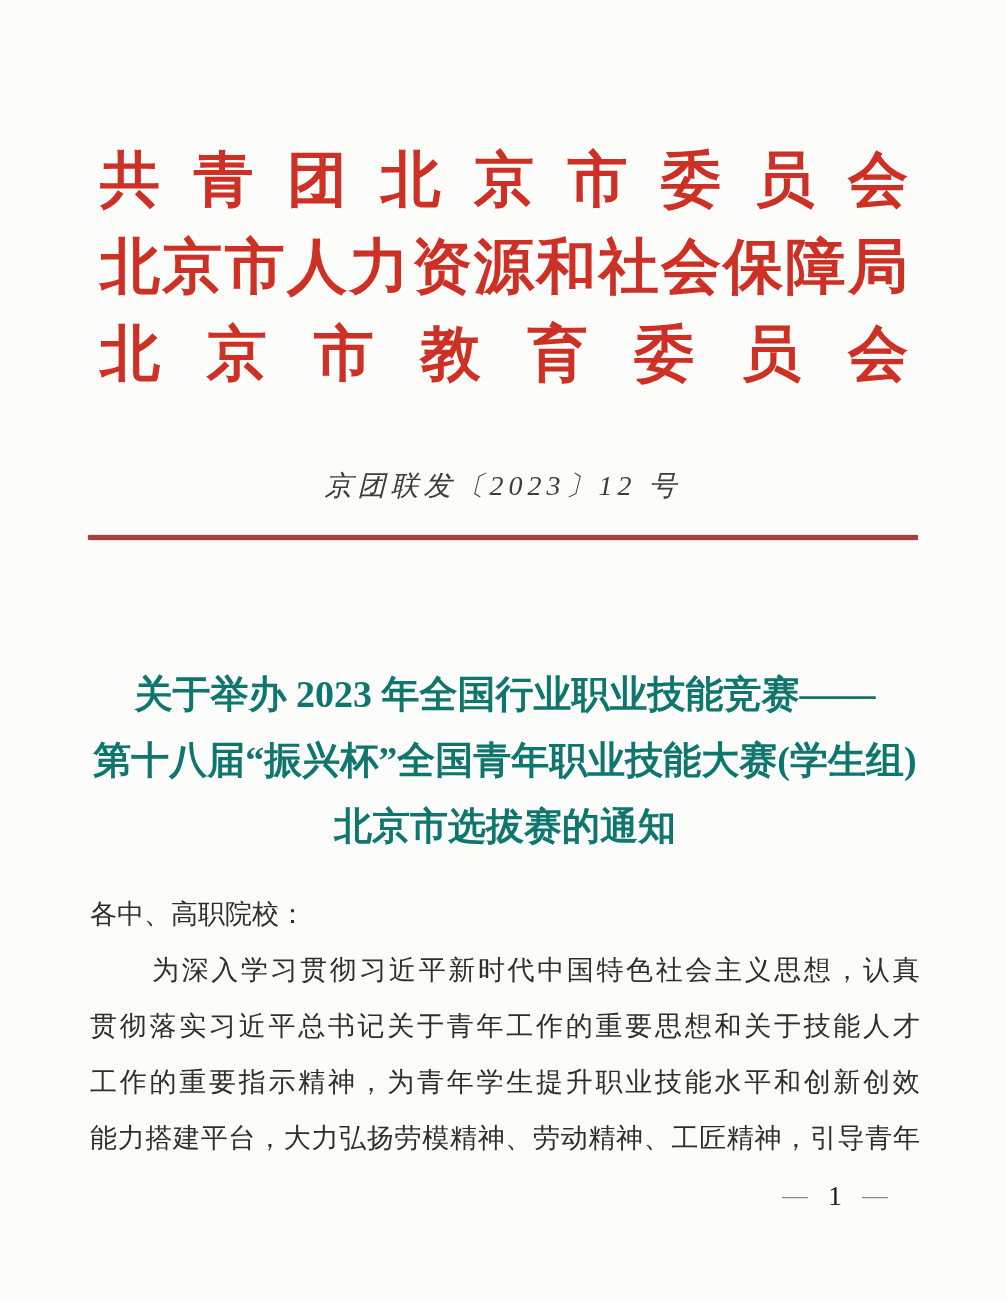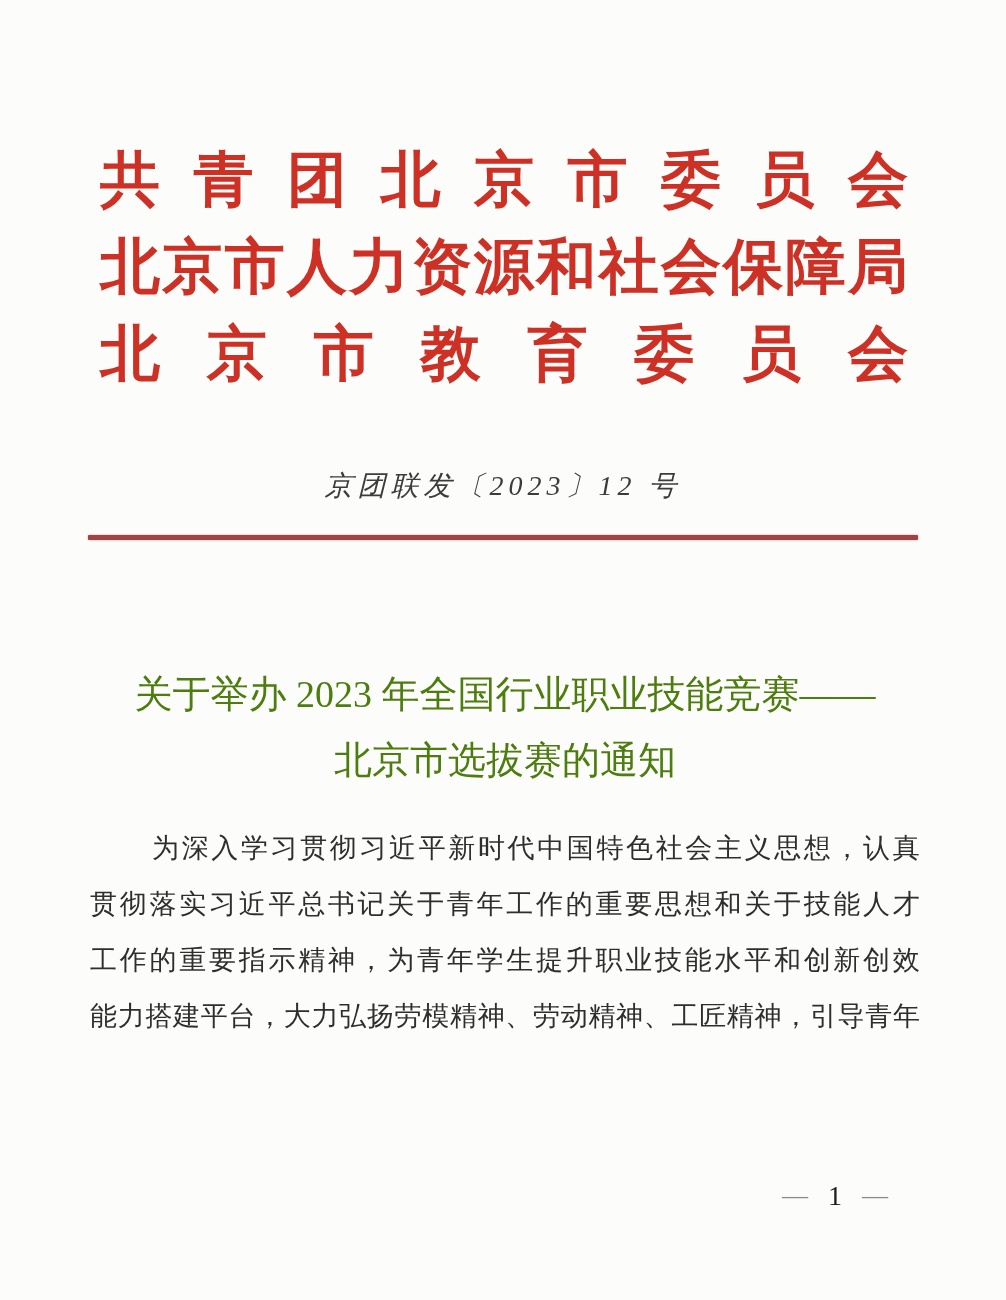--- a/index.html
+++ b/index.html
@@ -42,22 +42,22 @@
     margin: 29px auto 0 auto;
     width: 830px;
     height: 5px;
     border-radius: 1px;
     box-shadow: 0 0 2px rgba(170, 60, 58, 0.55);
   }
 
   
   .title-block {
     margin: 121px 86px 0 90px; 
-    font-weight: normal;
-    color: #4d7c0f;
+    font-weight: bold;
+    color: #0f766e;
   }
   .title-line {
     height: 66px;
     line-height: 66px;
     text-align: center;
     font-size: 38px;
     white-space: nowrap;
   }
 
   
@@ -145,24 +145,26 @@
           <span>会</span>
         </div>
     </div>
     <div class="doc-number">京团联发〔2023〕12 号</div>
     <div class="red-rule" style="background: rgb(162, 65, 64);"></div>
   </header>
 
   <main>
     <h1 class="title-block">
       <div class="title-line">关于举办 2023 年全国行业职业技能竞赛——</div>
+      <div class="title-line">第十八届“振兴杯”全国青年职业技能大赛(学生组)</div>
       <div class="title-line">北京市选拔赛的通知</div>
     </h1>
 
     <div class="body-block">
+      <p class="salutation">各中、高职院校：</p>
       <div>
         <div class="body-line indent" data-justify="chars">
             <span>为</span>
             <span>深</span>
             <span>入</span>
             <span>学</span>
             <span>习</span>
             <span>贯</span>
             <span>彻</span>
             <span>习</span>

